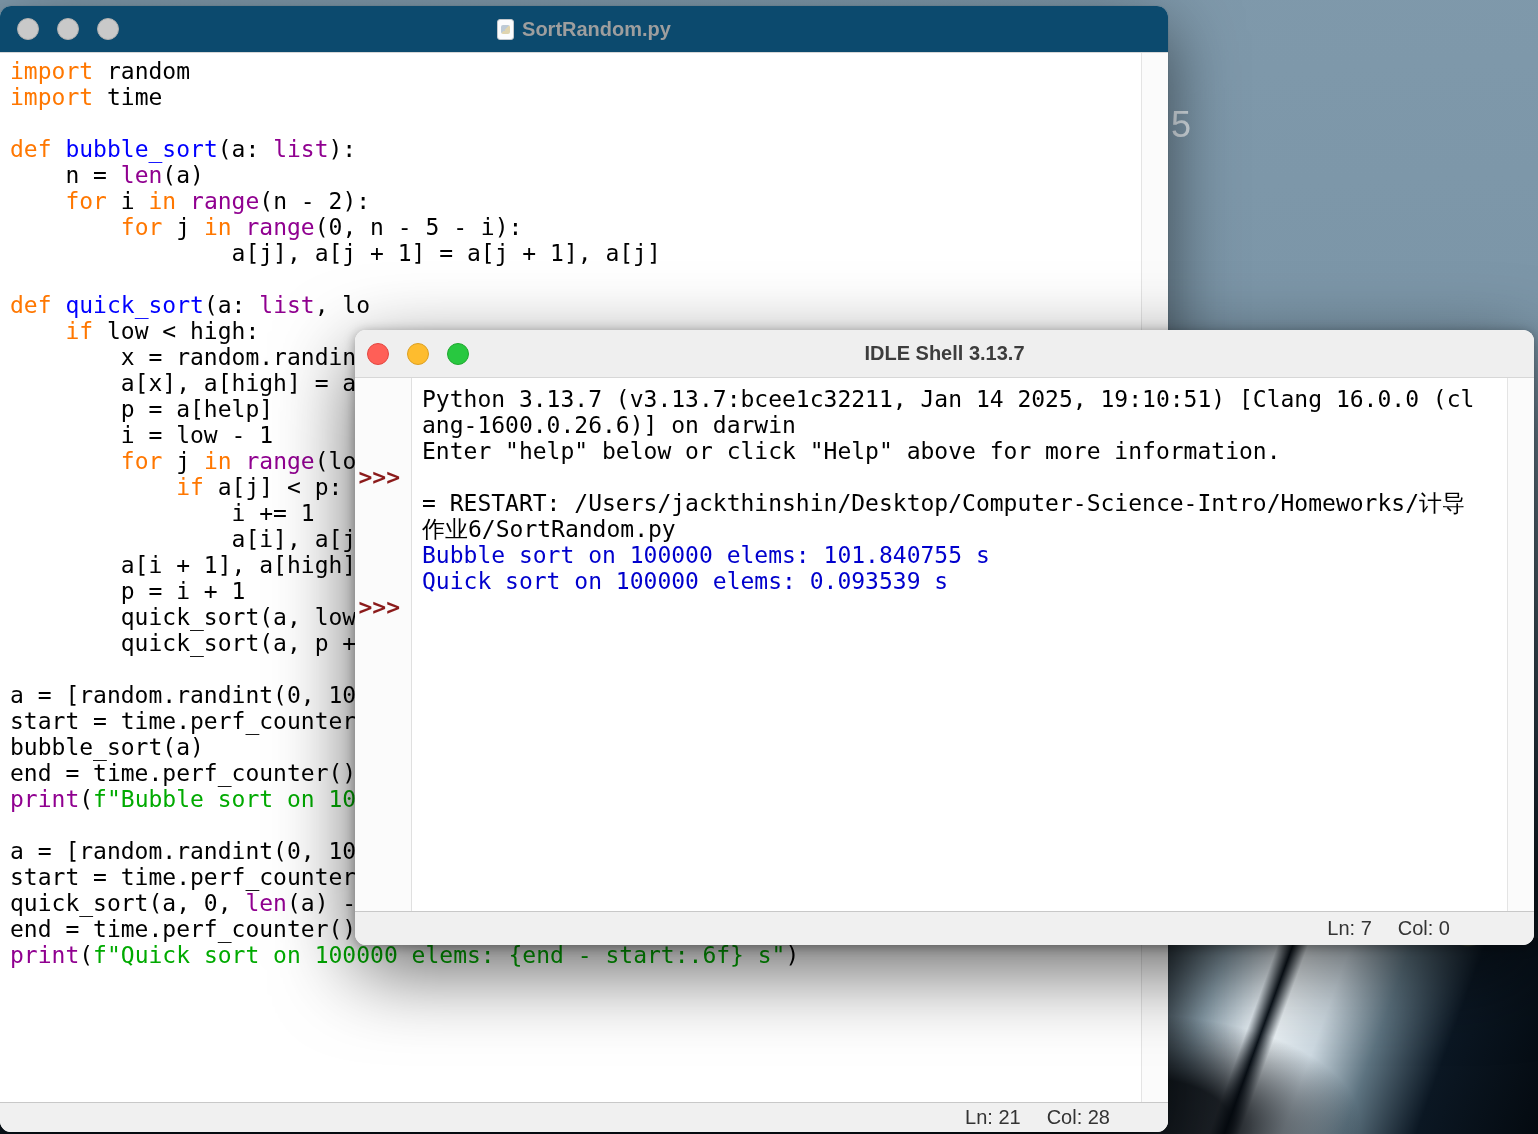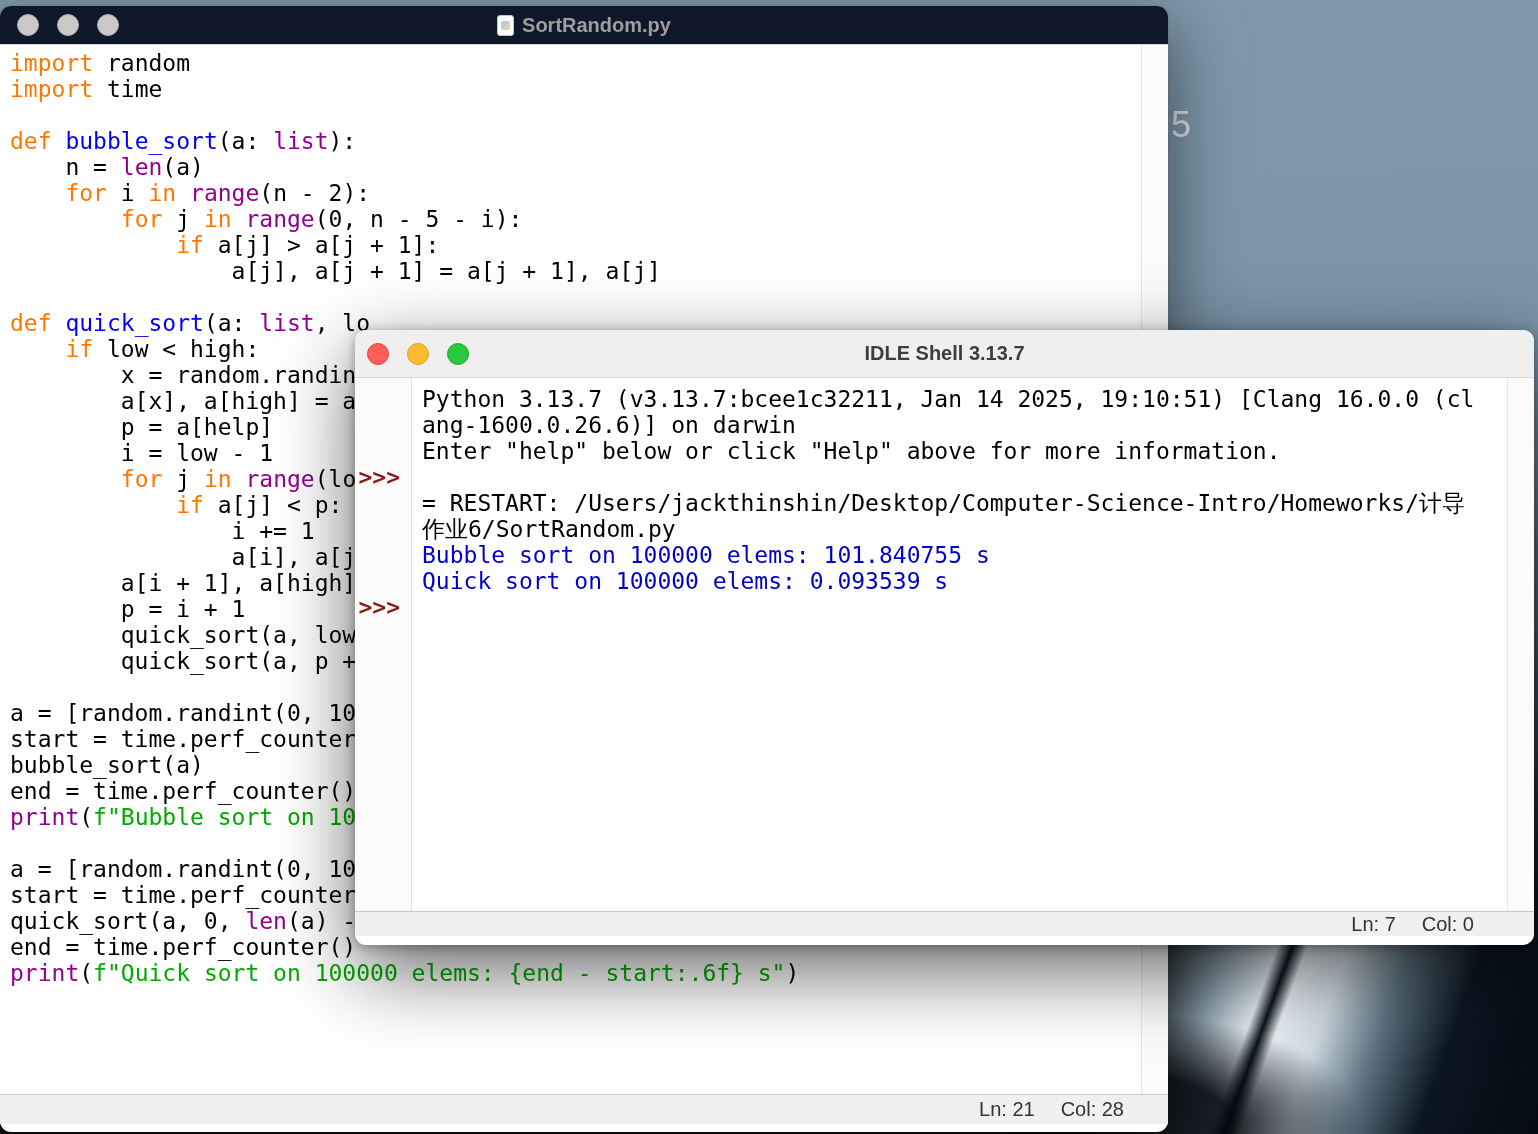--- a/index.html
+++ b/index.html
@@ -23,21 +23,21 @@
   .wall-num { position:absolute; left:1171px; top:104px; font-size:36px;
     color:rgba(226,233,239,.92); font-weight:400; }
 
   
   .window { position:absolute; border-radius:11px; overflow:hidden;
     box-shadow:0 22px 70px rgba(0,0,0,.55), 0 0 1px rgba(0,0,0,.4); background:#fff; }
   .editor { left:0; top:6px; width:1168px; height:1126px; }
   .shell  { left:355px; top:330px; width:1179px; height:615px;
     box-shadow:0 26px 80px rgba(0,0,0,.6), 0 2px 12px rgba(0,0,0,.35); }
 
-  .titlebar { position:relative; height:39px; background:#0f172a;
+  .titlebar { position:relative; height:47px; background:#0c4a6e;
     border-bottom:1px solid #d7d7d7; display:flex; align-items:center; justify-content:center; }
   .shell .titlebar { height:48px; background:#efefef; }
   .lights { position:absolute; left:17px; top:0; height:100%; display:flex; align-items:center; gap:18px; }
   .shell .lights { left:12px; }
   .light { width:22px; height:22px; border-radius:50%; }
   .editor .light { background:#c9c9c9; border:1px solid #afafaf; }
   .light.red    { background:#ff5f57; border:1px solid #e34640; }
   .light.yellow { background:#febc2e; border:1px solid #dda021; }
   .light.green  { background:#28c840; border:1px solid #1fa82f; }
   .title-wrap { display:flex; align-items:center; gap:8px; }
@@ -67,22 +67,22 @@
     font-family:"DejaVu Sans Mono","Liberation Mono",monospace; font-size:23px; line-height:26px; }
   .srow { display:flex; height:26px; }
   .sprompt { flex:0 0 57px; text-align:right; padding-right:12px; color:#8b1a1a;
     font-weight:700; white-space:pre; }
   .stext { white-space:pre; padding-left:10px; color:#000; }
   .stext.out { color:#0000cd; }
 
   
   .statusbar { height:30px; background:#f0f0f0; border-top:1px solid #c8c8c8;
     display:flex; justify-content:flex-end; align-items:center; gap:26px;
-    font-size:20px; color:#333; padding-right:44px; }
-  .shell .statusbar { height:25px; padding-right:60px; }
+    font-size:20px; color:#333; padding-right:58px; }
+  .shell .statusbar { height:34px; padding-right:84px; }
 </style>
 </head>
 <body>
 
 <div class="screen">
 
   <div class="wallpaper">
     <div class="wall-bottom"></div>
     <span class="wall-num">5</span>
   </div>
@@ -101,21 +101,20 @@
     </header>
     <div class="edit-area">
       <div class="code" id="editor-code">
           <div class="cline"><span class="c-kw">import</span><span class="c-pl"> random</span></div>
           <div class="cline"><span class="c-kw">import</span><span class="c-pl"> time</span></div>
           <div class="cline"> </div>
           <div class="cline"><span class="c-kw">def</span><span class="c-pl"> </span><span class="c-fn">bubble_sort</span><span class="c-pl">(a: </span><span class="c-bi">list</span><span class="c-pl">):</span></div>
           <div class="cline"><span class="c-pl">    n = </span><span class="c-bi">len</span><span class="c-pl">(a)</span></div>
           <div class="cline"><span class="c-pl">    </span><span class="c-kw">for</span><span class="c-pl"> i </span><span class="c-kw">in</span><span class="c-pl"> </span><span class="c-bi">range</span><span class="c-pl">(n - 2):</span></div>
           <div class="cline"><span class="c-pl">        </span><span class="c-kw">for</span><span class="c-pl"> j </span><span class="c-kw">in</span><span class="c-pl"> </span><span class="c-bi">range</span><span class="c-pl">(0, n - 5 - i):</span></div>
-          <div class="cline"><span class="c-pl">            </span><span class="c-kw">if</span><span class="c-pl"> a[j] &gt; a[j + 1]:</span></div>
           <div class="cline"><span class="c-pl">                a[j], a[j + 1] = a[j + 1], a[j]</span></div>
           <div class="cline"> </div>
           <div class="cline"><span class="c-kw">def</span><span class="c-pl"> </span><span class="c-fn">quick_sort</span><span class="c-pl">(a: </span><span class="c-bi">list</span><span class="c-pl">, lo</span></div>
           <div class="cline"><span class="c-pl">    </span><span class="c-kw">if</span><span class="c-pl"> low &lt; high:</span></div>
           <div class="cline"><span class="c-pl">        x = random.randin</span></div>
           <div class="cline"><span class="c-pl">        a[x], a[high] = a</span></div>
           <div class="cline"><span class="c-pl">        p = a[help]</span></div>
           <div class="cline"><span class="c-pl">        i = low - 1</span></div>
           <div class="cline"><span class="c-pl">        </span><span class="c-kw">for</span><span class="c-pl"> j </span><span class="c-kw">in</span><span class="c-pl"> </span><span class="c-bi">range</span><span class="c-pl">(lo</span></div>
           <div class="cline"><span class="c-pl">            </span><span class="c-kw">if</span><span class="c-pl"> a[j] &lt; p:</span></div>

